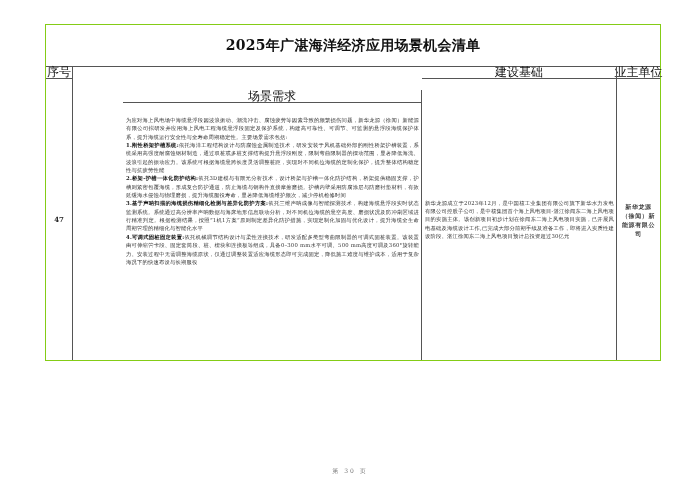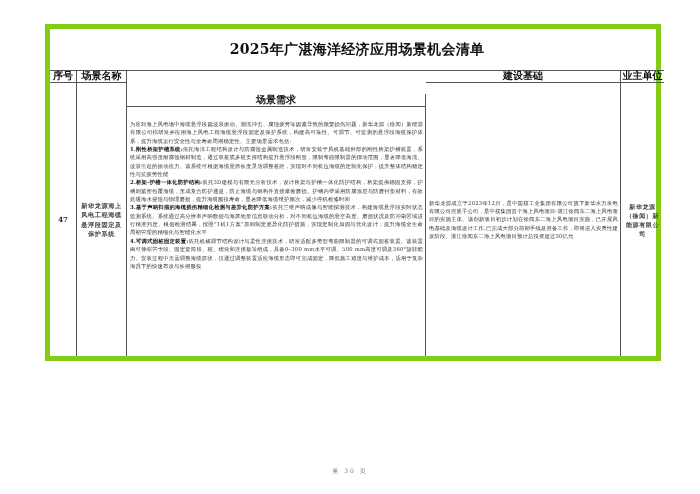--- a/index.html
+++ b/index.html
@@ -1,31 +1,31 @@
 <!DOCTYPE html>
 <html><head>
 <meta charset="utf-8">
 <style>
   html, body { margin:0; padding:0; background:#ffffff; }
   body { width:700px; height:494px; position:relative; overflow:hidden;
          font-family:"DejaVu Serif", "Liberation Serif", serif; color:#222; }
   .sheet { position:absolute; left:45px; top:24px; width:616px; height:337px;
-           border:5px solid #84cc16; box-sizing:border-box; }
+           border:1px solid #84cc16; box-sizing:border-box; }
   .title-row { position:absolute; left:0; top:0; width:614px; height:41px;
                border-bottom:1px solid #555; display:flex; align-items:center; justify-content:center; }
   .title { font-family:"DejaVu Serif", serif; font-weight:bold; font-size:14px; color:#111; letter-spacing:0.3px; }
   .grid { position:absolute; left:0; top:41px; width:614px; bottom:0; }
   .col { position:absolute; top:0; bottom:0; border-right:1px solid #555; box-sizing:border-box; }
   .c1 { left:0; width:27px; }
   .c2 { left:27px; width:50px; }
   .c3 { left:77px; width:299px;margin-top:24px; }
   .c4 { left:376px; width:195px; }
   .c5 { left:571px; width:43px; border-right:none; }
   .hdr { height:12px; border-bottom:1px solid #555; font-family:"DejaVu Sans", sans-serif;
-         font-size:10px; display:flex; align-items:center; justify-content:center; color:#111; white-space:nowrap;font-weight:bold; }
+         font-size:12px; display:flex; align-items:center; justify-content:center; color:#111; white-space:nowrap; }
   .body-cell { position:absolute; top:13px; left:0; right:0; bottom:0; }
   .center { display:flex; align-items:center; justify-content:center; text-align:center;font-weight:bold; }
   .seq { font-size:7px; }
   .name { font-size:6.2px; line-height:9.5px; padding:0 3px; letter-spacing:0.6px; color:#444; }
   .req { font-size:5.3px; line-height:8.35px; padding:13px 2px 0 3px; text-align:justify; color:#333; letter-spacing:0.2px; }
   .req b { color:#111; }
   .basis { font-size:5.3px; line-height:8.35px; padding:0 2px 0 3px; display:flex; align-items:center; text-align:justify; color:#333; letter-spacing:0.2px; }
   .owner { font-size:6px; line-height:9px; padding:0 3px; color:#444; letter-spacing:0.6px; }
   .footer { position:absolute; top:467px; left:0; width:700px; text-align:center; font-size:6px; color:#777; letter-spacing:2px; }
 </style>
@@ -33,24 +33,20 @@
 <body>
 
 <div class="sheet">
   <div class="title-row">
     <span class="title">2025年广湛海洋经济应用场景机会清单</span>
   </div>
   <div class="grid">
     <div class="col c1">
       <div class="hdr">序号</div>
       <div class="body-cell center seq">47</div>
-    </div>
-    <div class="col c2">
-      <div class="hdr">场景名称</div>
-      <div class="body-cell center name">新华龙源海上风电工程海缆悬浮段固定及保护系统</div>
     </div>
     <div class="col c3">
       <div class="hdr">场景需求</div>
       <div class="body-cell req">
         <span>为应对海上风电场中海缆悬浮段因波浪振动、潮流冲击、腐蚀疲劳等因素导致的频繁损伤问题，新华龙源（徐闻）新能源有限公司拟研发并应用海上风电工程海缆悬浮段固定及保护系统，构建高可靠性、可调节、可监测的悬浮段海缆保护体系，提升海缆运行安全性与全寿命周期稳定性。主要场景需求包括:</span><br>
         <b>1.刚性桥架护槽系统:</b><span>依托海洋工程结构设计与防腐蚀金属制造技术，研发安装于风机基础外部的刚性桥架护槽装置，系统采用高强度耐腐蚀钢材制造，通过双桩或多桩支撑结构提升悬浮段刚度，限制弯曲限制器的摆动范围，显著降低海流、波浪引起的振动应力。该系统可根据海缆悬跨长度灵活调整桩距，实现对不同机位海缆的定制化保护，提升整体结构稳定性与抗疲劳性能</span><br>
         <b>2.桥架-护槽一体化防护结构:</b><span>依托3D建模与有限元分析技术，设计桥架与护槽一体化防护结构，桥架提供稳固支撑，护槽则紧密包覆海缆，形成复合防护通道，防止海缆与钢构件直接摩擦磨损。护槽内壁采用防腐涂层与防磨衬垫材料，有效延缓海水侵蚀与物理磨损，提升海缆服役寿命，显著降低海缆维护频次，减少停机检修时间</span><br>
         <b>3.基于声呐扫描的海缆损伤精细化检测与差异化防护方案:</b><span>依托三维声呐成像与智能探测技术，构建海缆悬浮段实时状态监测系统。系统通过高分辨率声呐数据与海床地形信息联动分析，对不同机位海缆的悬空高度、磨损状况及防冲刷区域进行精准判定。根据检测结果，按照“1机1方案”原则制定差异化防护措施，实现定制化加固与优化设计，提升海缆全生命周期管理的精细化与智能化水平</span><br>
         <b>4.可调式固桩固定装置:</b><span>依托机械调节结构设计与柔性连接技术，研发适配多类型弯曲限制器的可调式固桩装置。该装置由可伸缩管卡段、固定套筒段、桩、楔块和连接板等组成，具备0–300 mm水平可调、500 mm高度可调及360°旋转能力。安装过程中无需调整海缆原状，仅通过调整装置适应海缆形态即可完成固定，降低施工难度与维护成本，适用于复杂海况下的快速布设与长期服役</span>
       </div>

